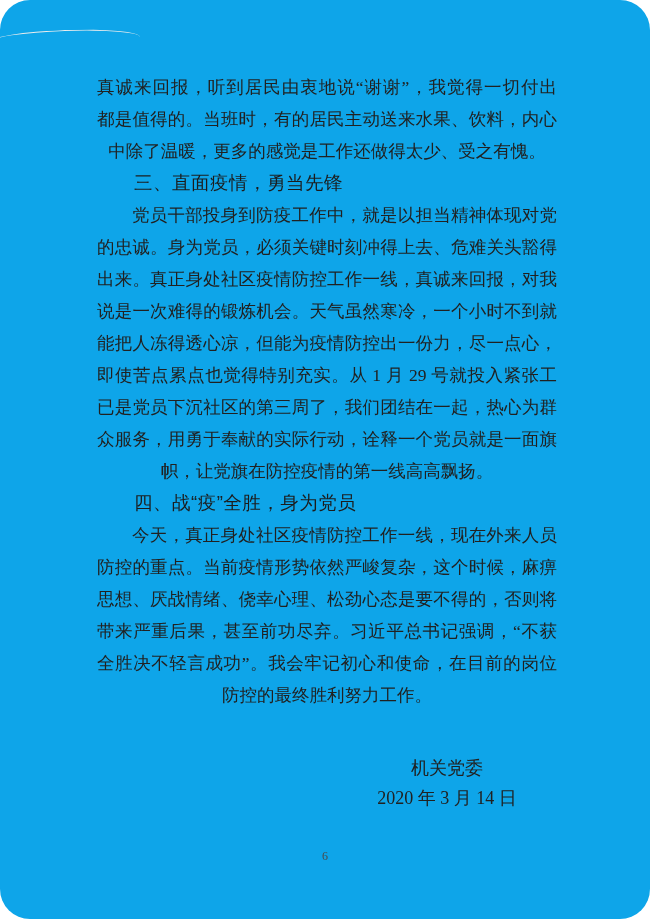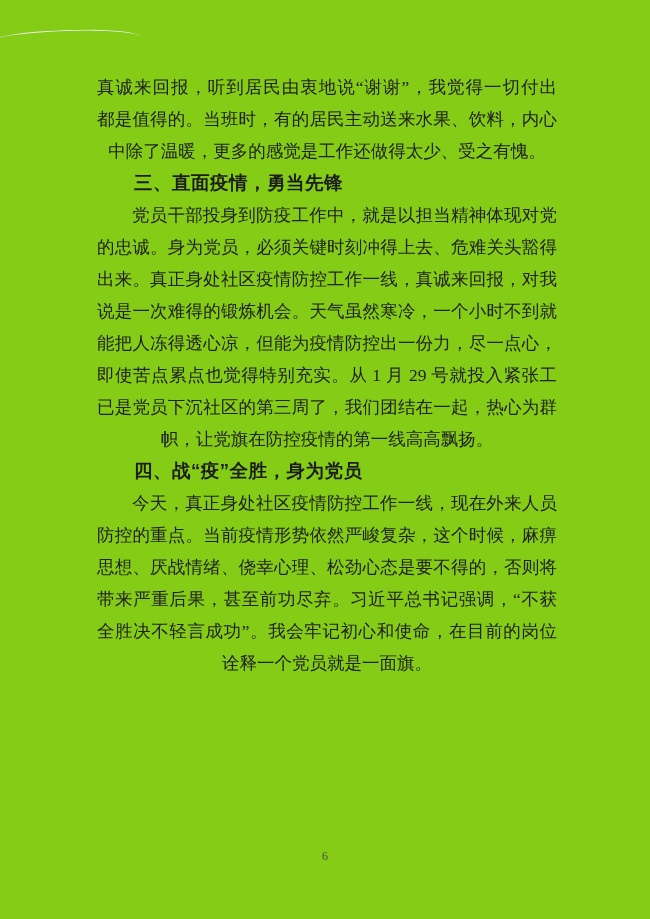--- a/index.html
+++ b/index.html
@@ -4,41 +4,41 @@
 <style>
   html,body { margin:0; padding:0; }
   body {
     width:650px; height:919px;
     background:#ffffff;
     font-family:"Liberation Serif","DejaVu Serif",serif;
     color:#212121;
     position:relative;
     overflow:hidden;
   }
-  .sheet { position:absolute; inset:0; background:#84cc16; }
+  .sheet { position:absolute; inset:0; background:#0ea5e9;border-radius:30px; }
   
   .artifact {
     position:absolute; top:30px; left:-10px; width:150px; height:18px;
     border-top:1px solid #ededed; border-radius:50%;
     transform:rotate(-2deg);
   }
   .content {
     position:absolute; left:97px; top:71px; width:460px;
   }
   .line {
     height:32px; line-height:32px;
     font-size:17.5px;
     overflow:hidden;
   }
   .l-full { text-align:justify; text-align-last:justify; }
   .l-ind  { text-indent:2em; }
   .l-end  { text-align:center; }
   .l-head {
     font-family:"Liberation Sans","DejaVu Sans",sans-serif;
-    font-weight:bold; font-size:18.5px; color:#1c1c1c;
+    font-weight:normal; font-size:18.5px; color:#1c1c1c;
     text-indent:2em; letter-spacing:0.5px;
     text-align:left; text-align-last:left;
   }
   .signature {
     position:absolute; left:97px; top:753px; width:460px;
   }
   .sig-inner {
     margin-left:250px; width:200px; text-align:center;
     font-size:18px;
   }
@@ -60,25 +60,32 @@
     <div class="line l-full">都是值得的。当班时，有的居民主动送来水果、饮料，内心</div>
     <div class="line l-end">中除了温暖，更多的感觉是工作还做得太少、受之有愧。</div>
     <div class="line l-head">三、直面疫情，勇当先锋</div>
     <div class="line l-full l-ind">党员干部投身到防疫工作中，就是以担当精神体现对党</div>
     <div class="line l-full">的忠诚。身为党员，必须关键时刻冲得上去、危难关头豁得</div>
     <div class="line l-full">出来。真正身处社区疫情防控工作一线，真诚来回报，对我来</div>
     <div class="line l-full">说是一次难得的锻炼机会。天气虽然寒冷，一个小时不到就</div>
     <div class="line l-full">能把人冻得透心凉，但能为疫情防控出一份力，尽一点心，</div>
     <div class="line l-full">即使苦点累点也觉得特别充实。从 1 月 29 号就投入紧张工</div>
     <div class="line l-full">已是党员下沉社区的第三周了，我们团结在一起，热心为群</div>
+    <div class="line l-full">众服务，用勇于奉献的实际行动，诠释一个党员就是一面旗</div>
     <div class="line l-end">帜，让党旗在防控疫情的第一线高高飘扬。</div>
     <div class="line l-head">四、战“疫”全胜，身为党员</div>
     <div class="line l-full l-ind">今天，真正身处社区疫情防控工作一线，现在外来人员是</div>
     <div class="line l-full">防控的重点。当前疫情形势依然严峻复杂，这个时候，麻痹</div>
     <div class="line l-full">思想、厌战情绪、侥幸心理、松劲心态是要不得的，否则将</div>
     <div class="line l-full">带来严重后果，甚至前功尽弃。习近平总书记强调，“不获</div>
     <div class="line l-full">全胜决不轻言成功”。我会牢记初心和使命，在目前的岗位</div>
-    <div class="line l-end">诠释一个党员就是一面旗。</div>
+    <div class="line l-end">防控的最终胜利努力工作。</div>
   </div>
 
+  <div class="signature">
+    <div class="sig-inner">
+      <div class="sig-line">机关党委</div>
+      <div class="sig-line">2020 年 3 月 14 日</div>
+    </div>
+  </div>
 
   <div class="pagenum">6</div>
 </div>
 
 </body></html>

